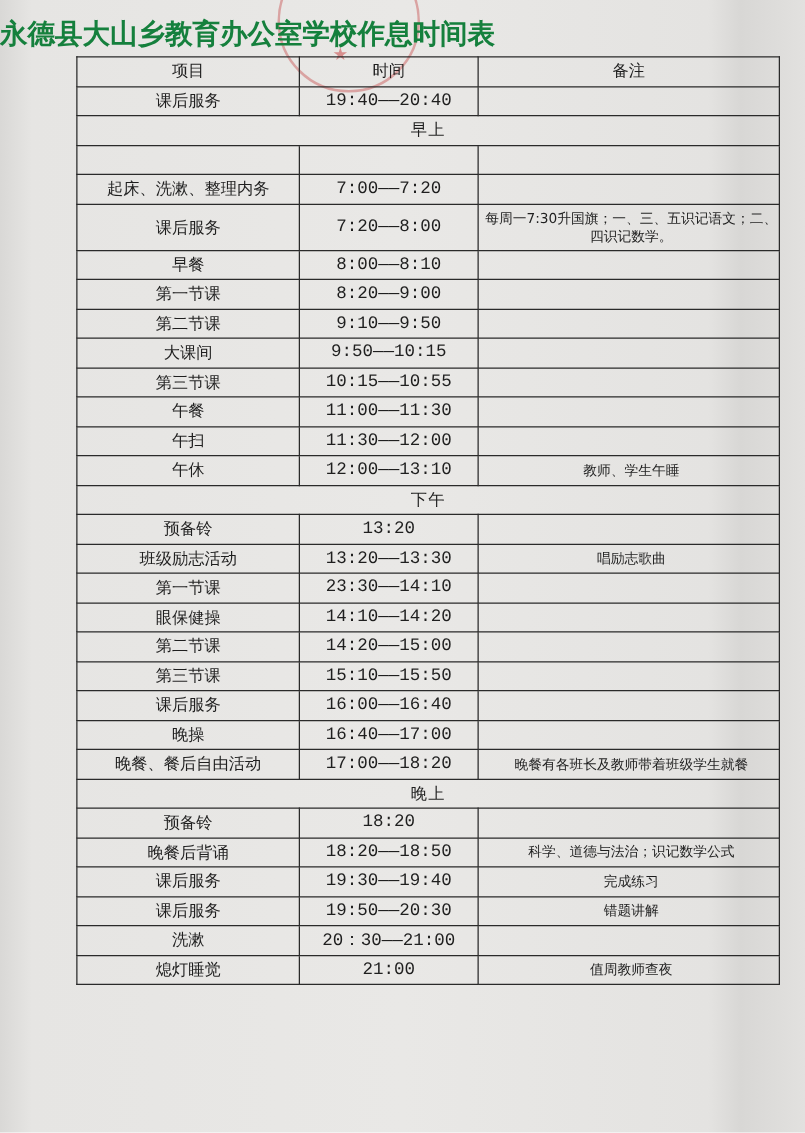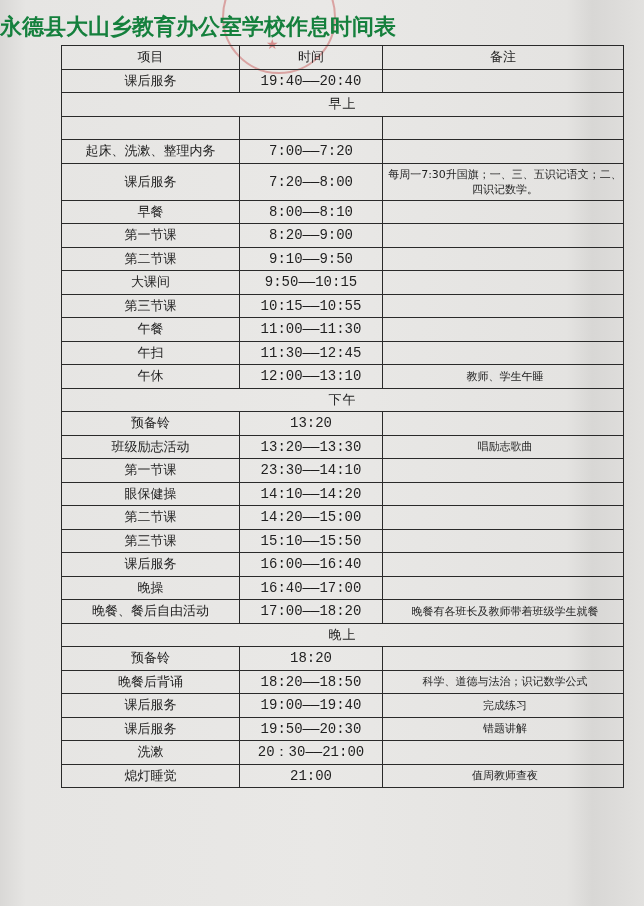--- a/index.html
+++ b/index.html
@@ -108,21 +108,21 @@
         <td class="time">10:15——10:55</td>
         <td class="note"></td>
       </tr>
     <tr>
         <td>午餐</td>
         <td class="time">11:00——11:30</td>
         <td class="note"></td>
       </tr>
     <tr>
         <td>午扫</td>
-        <td class="time">11:30——12:45</td>
+        <td class="time">11:30——12:00</td>
         <td class="note"></td>
       </tr>
     <tr>
         <td>午休</td>
         <td class="time">12:00——13:10</td>
         <td class="note">教师、学生午睡</td>
       </tr>
 
     <tr class="section">
         <td colspan="3">下午</td>
@@ -181,21 +181,21 @@
         <td class="time">18:20</td>
         <td class="note"></td>
       </tr>
     <tr>
         <td>晚餐后背诵</td>
         <td class="time">18:20——18:50</td>
         <td class="note">科学、道德与法治；识记数学公式</td>
       </tr>
     <tr>
         <td>课后服务</td>
-        <td class="time">19:00——19:40</td>
+        <td class="time">19:30——19:40</td>
         <td class="note">完成练习</td>
       </tr>
     <tr>
         <td>课后服务</td>
         <td class="time">19:50——20:30</td>
         <td class="note">错题讲解</td>
       </tr>
     <tr>
         <td>洗漱</td>
         <td class="time">20：30——21:00</td>

